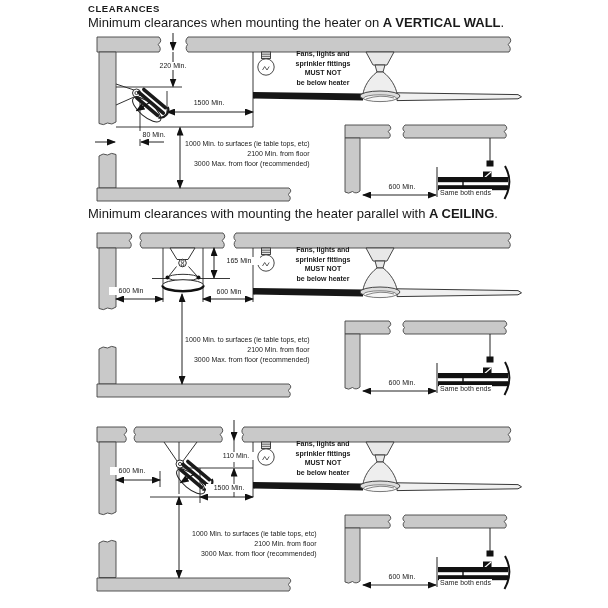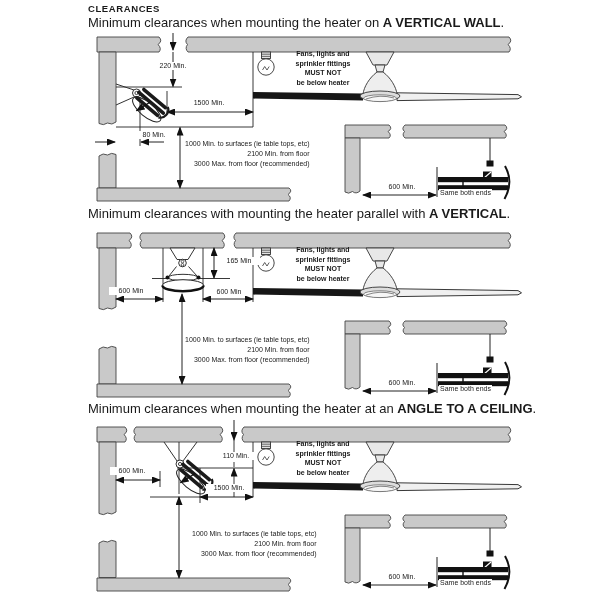--- a/index.html
+++ b/index.html
@@ -170,22 +170,21 @@
     </g>
 
     <use href="#fanA" transform="translate(0,390)"></use>
     <use href="#rb" transform="translate(0,390)"></use>
   </g>
 </svg>
 
 <div class="lb heading" style="left:88px;top:5px;">CLEARANCES</div>
 
 <div class="lb stitle" style="left:88px;top:19px;"><span>Minimum clearances when mounting the heater on </span><b>A VERTICAL WALL</b><span>.</span></div>
-<div class="lb stitle" style="left:88px;top:210px;"><span>Minimum clearances with mounting the heater parallel with </span><b>A VERTICAL</b><span>.</span></div>
-<div class="lb stitle" style="left:88px;top:405px;"><span>Minimum clearances when mounting the heater at an </span><b>ANGLE TO A CEILING</b><span>.</span></div>
+<div class="lb stitle" style="left:88px;top:210px;"><span>Minimum clearances with mounting the heater parallel with </span><b>A CEILING</b><span>.</span></div>
 
 <div class="lb bgw ctr" style="left:152px;top:62px;width:40px;">220 Min.</div>
 <div class="lb bgw ctr" style="left:186px;top:99px;width:44px;">1500 Min.</div>
 <div class="lb bgw ctr" style="left:134px;top:131px;width:38px;">80 Min.</div>
 <div class="lb warn" style="left:281px;top:49px;">
   <div>Fans, lights and</div>
   <div>sprinkler fittings</div>
   <div>MUST NOT</div>
   <div>be below heater</div>
 </div>

